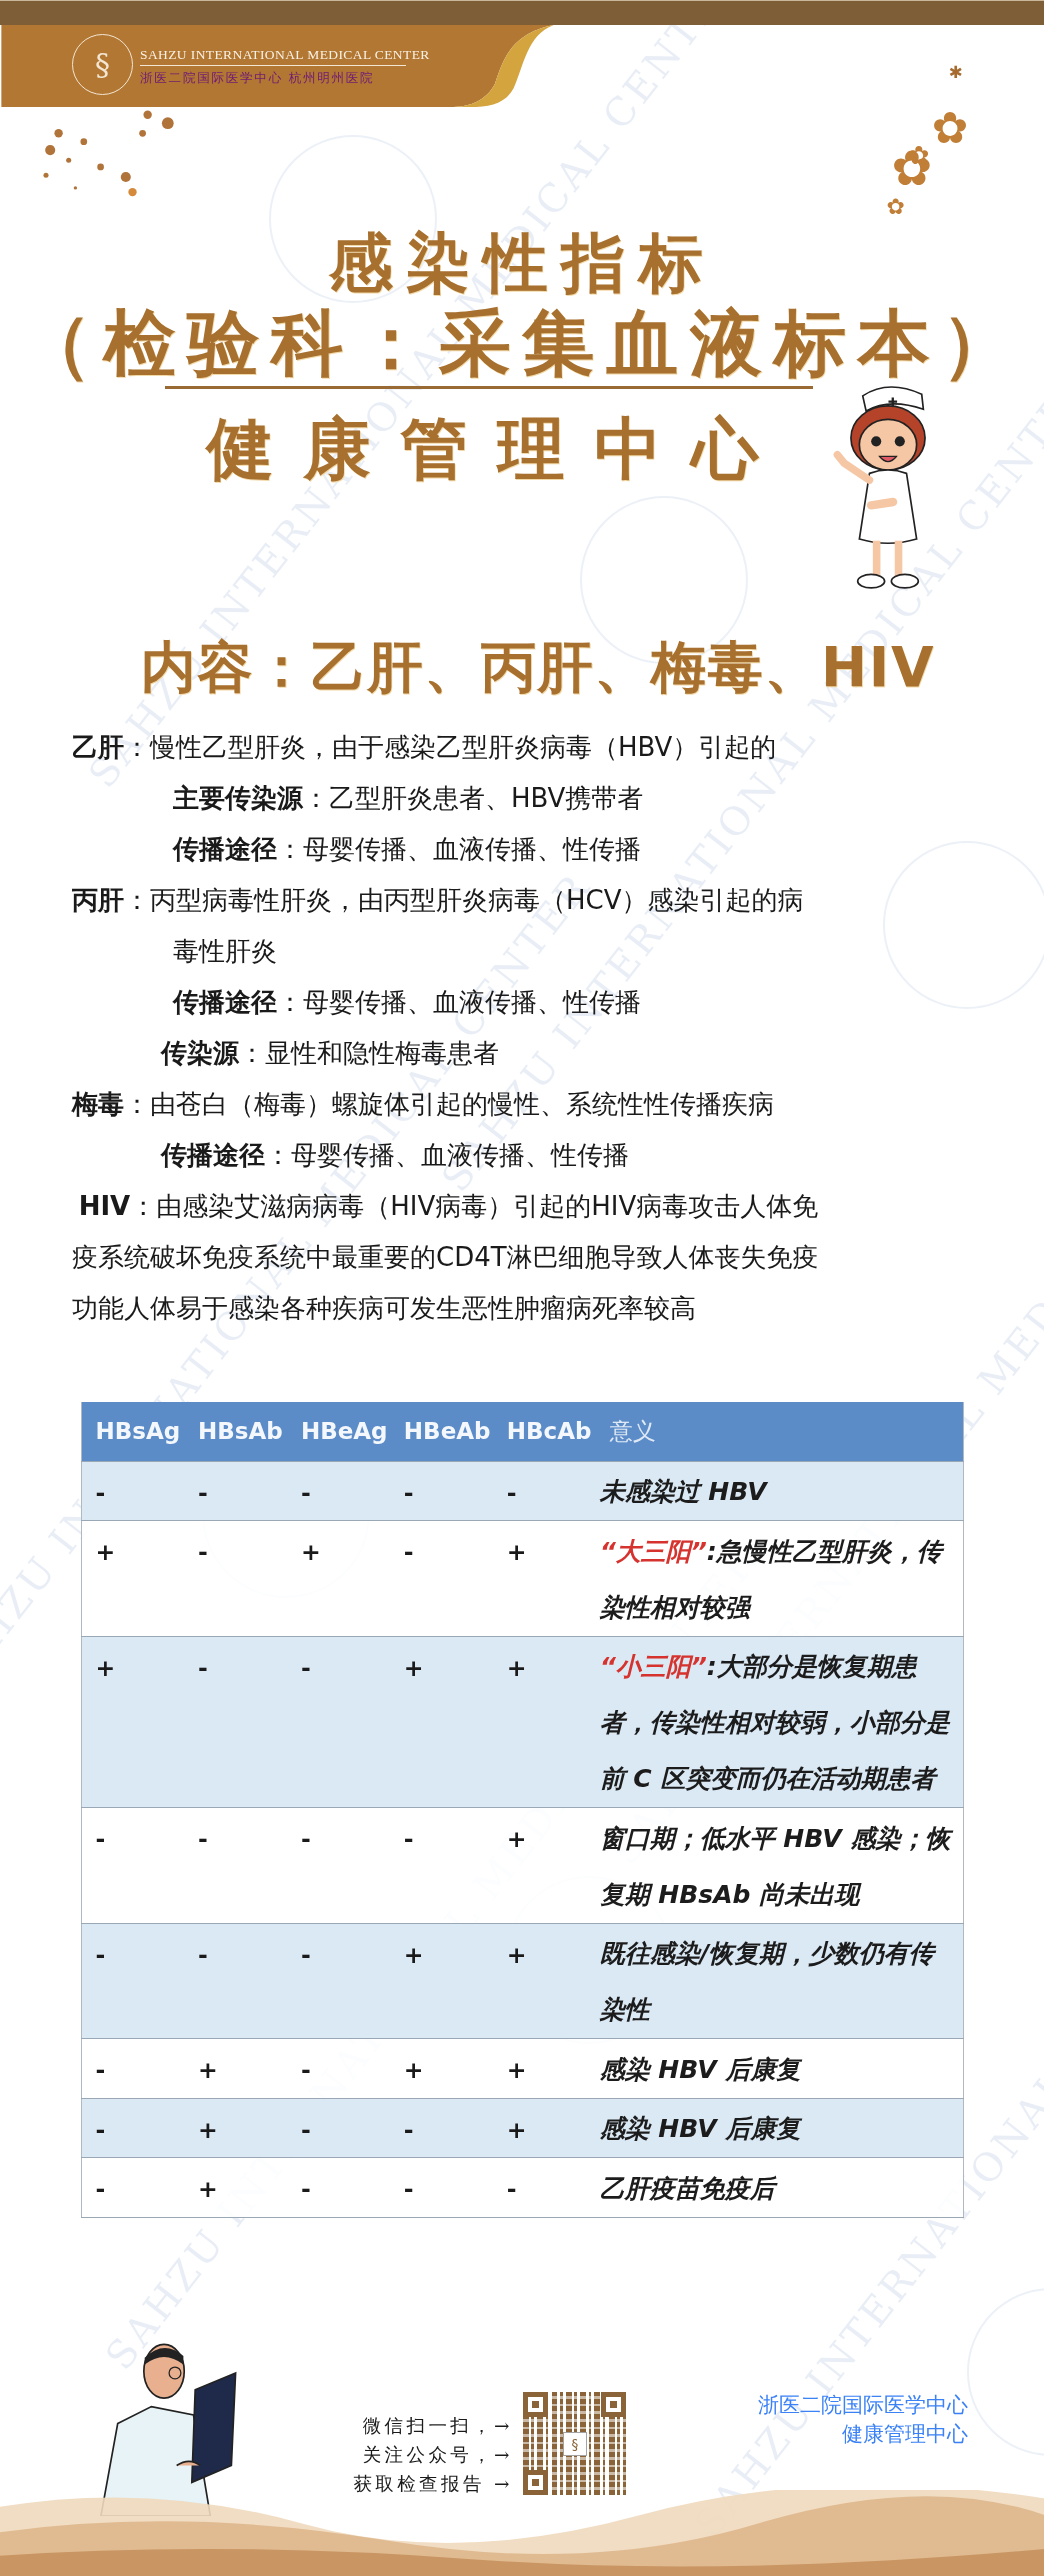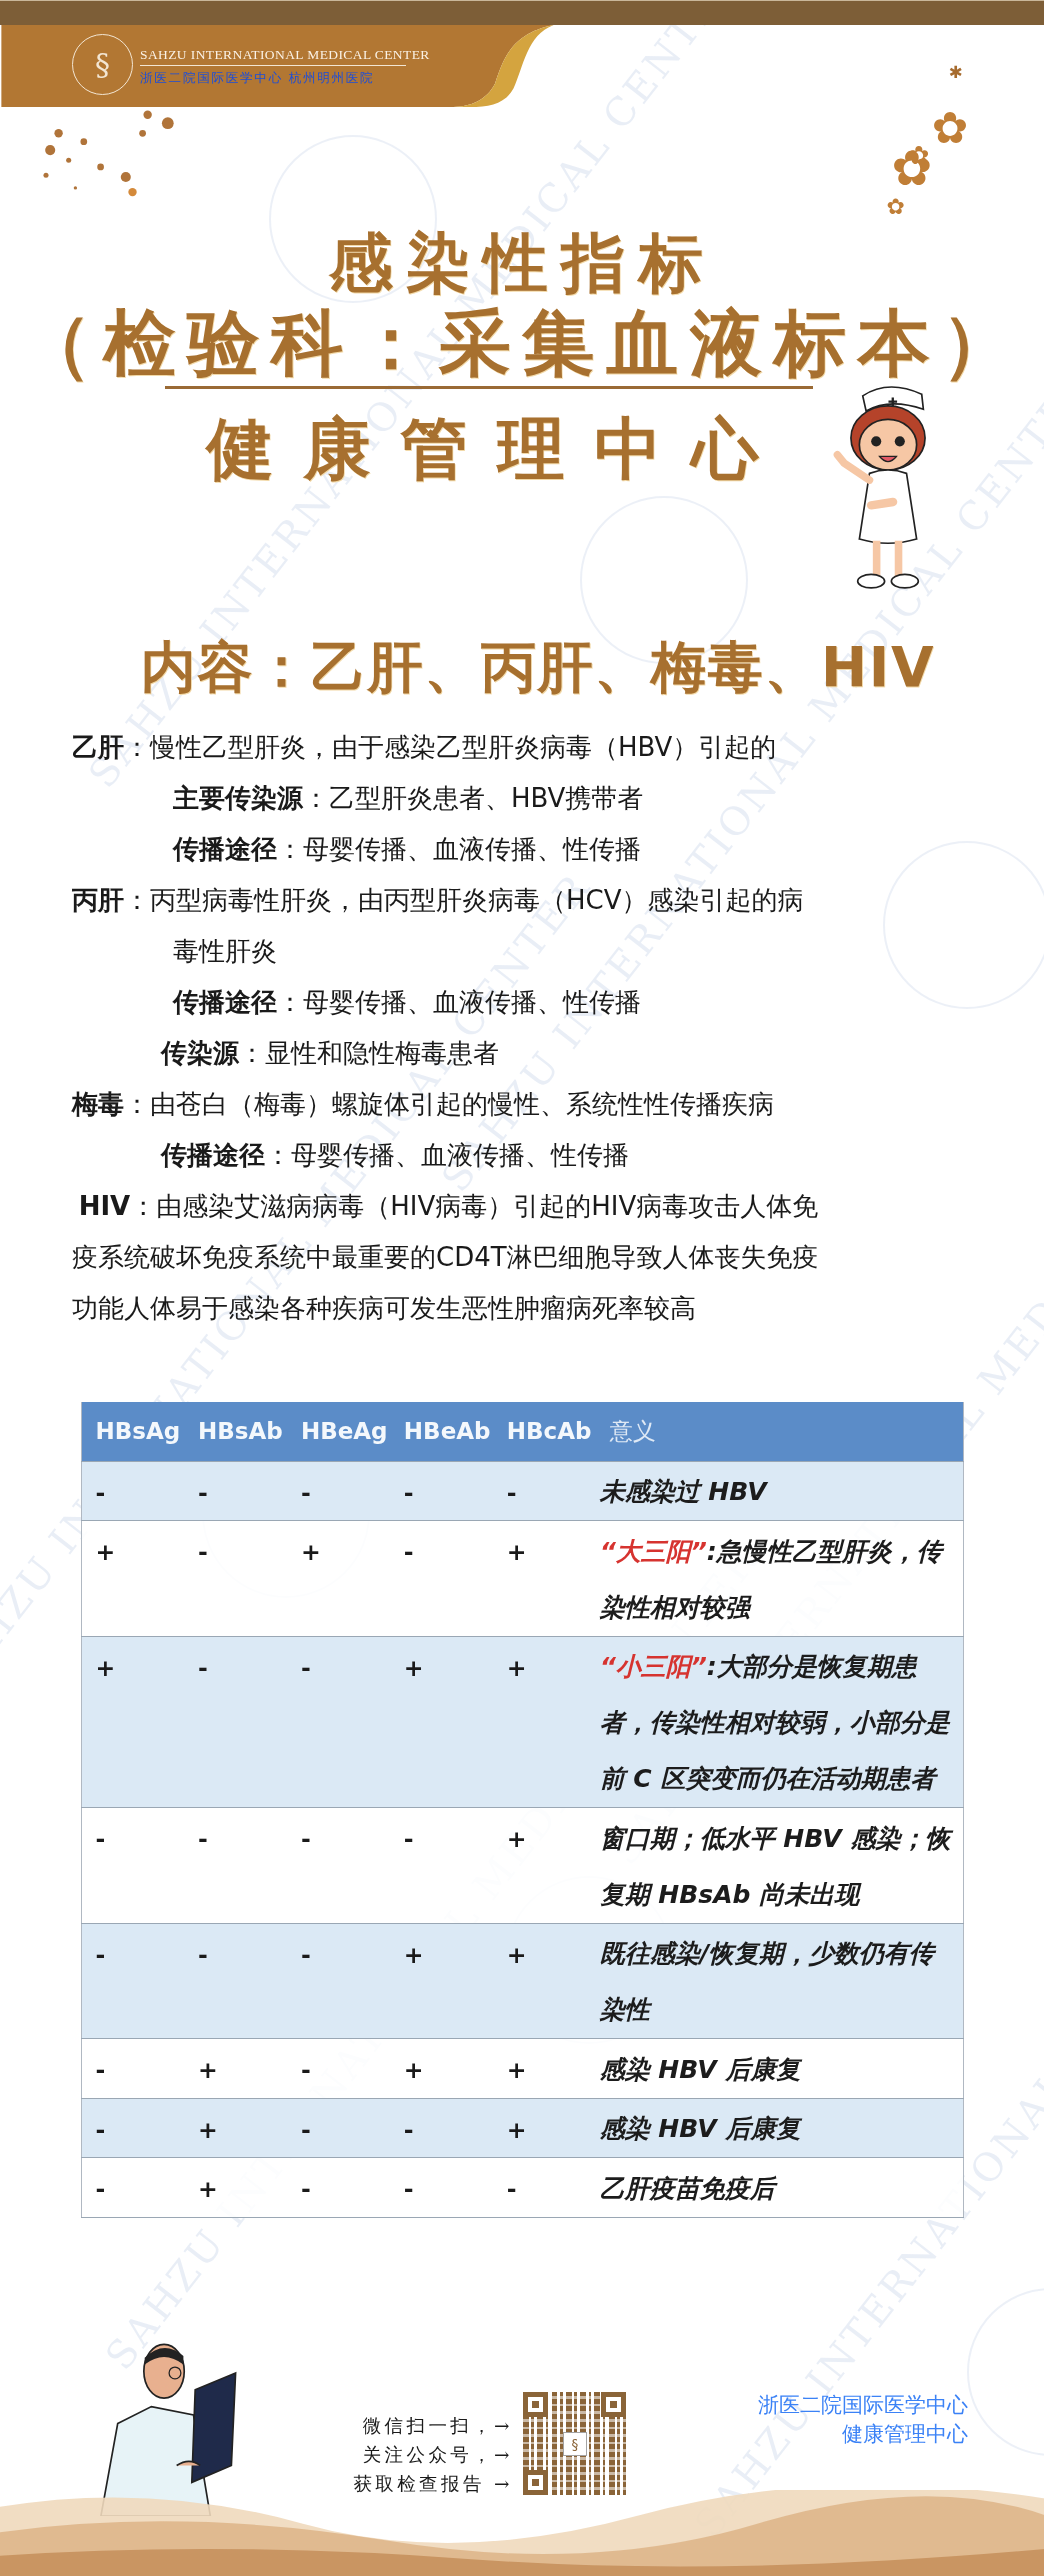--- a/index.html
+++ b/index.html
@@ -28,21 +28,21 @@
   
   .top-strip { position: absolute; left: 0; top: 0; width: 1045px; height: 25px; background: #7d5e37; border-top: 1.7px solid #c9b79a; z-index: 1; }
   .brand-band { position: absolute; left: 0; top: 25px; width: 555px; height: 82px; z-index: 1; }
   .brand-logo {
     position: absolute; left: 72px; top: 34px; width: 61px; height: 61px; border-radius: 50%;
     border: 1.7px solid #f3e6d3; color: #f3e6d3; font-family: "DejaVu Serif", serif; font-size: 30px;
     display: flex; align-items: center; justify-content: center; z-index: 3;
   }
   .brand-en { position: absolute; left: 140px; top: 47px; color: #fbf2e6; font-family: "Liberation Serif", serif; font-size: 13.5px; letter-spacing: 0.4px; z-index: 3; }
   .brand-rule { position: absolute; left: 140px; top: 65px; width: 266px; height: 0.8px; background: #f3e6d3; z-index: 3; }
-  .brand-cn { position: absolute; left: 140px; top: 70px; color: #1d4ed8; font-family: "DejaVu Serif", serif; font-size: 12.6px; letter-spacing: 1.7px; z-index: 3; }
+  .brand-cn { position: absolute; left: 140px; top: 70px; color: #701a75; font-family: "DejaVu Serif", serif; font-size: 12.6px; letter-spacing: 1.7px; z-index: 3; }
 
   
   .title-main, .title-sub, .title-center, .content-heading {
     position: absolute; left: 0; width: 1045px; text-align: center; color: #a7702f; font-weight: bold; z-index: 2;
     text-shadow: 0.8px 0.8px 0 #f2d9a8;
   }
   .title-main { top: 220px; font-size: 64px; letter-spacing: 13.5px; }
   .title-sub { top: 296px; font-size: 72px; letter-spacing: 11.8px; }
   .title-rule { position: absolute; left: 165px; top: 386px; width: 648px; height: 2.5px; background: #9a6a35; z-index: 2; }
   .title-center { top: 404px; font-size: 67px; letter-spacing: 30px; padding-right: 50px; }

